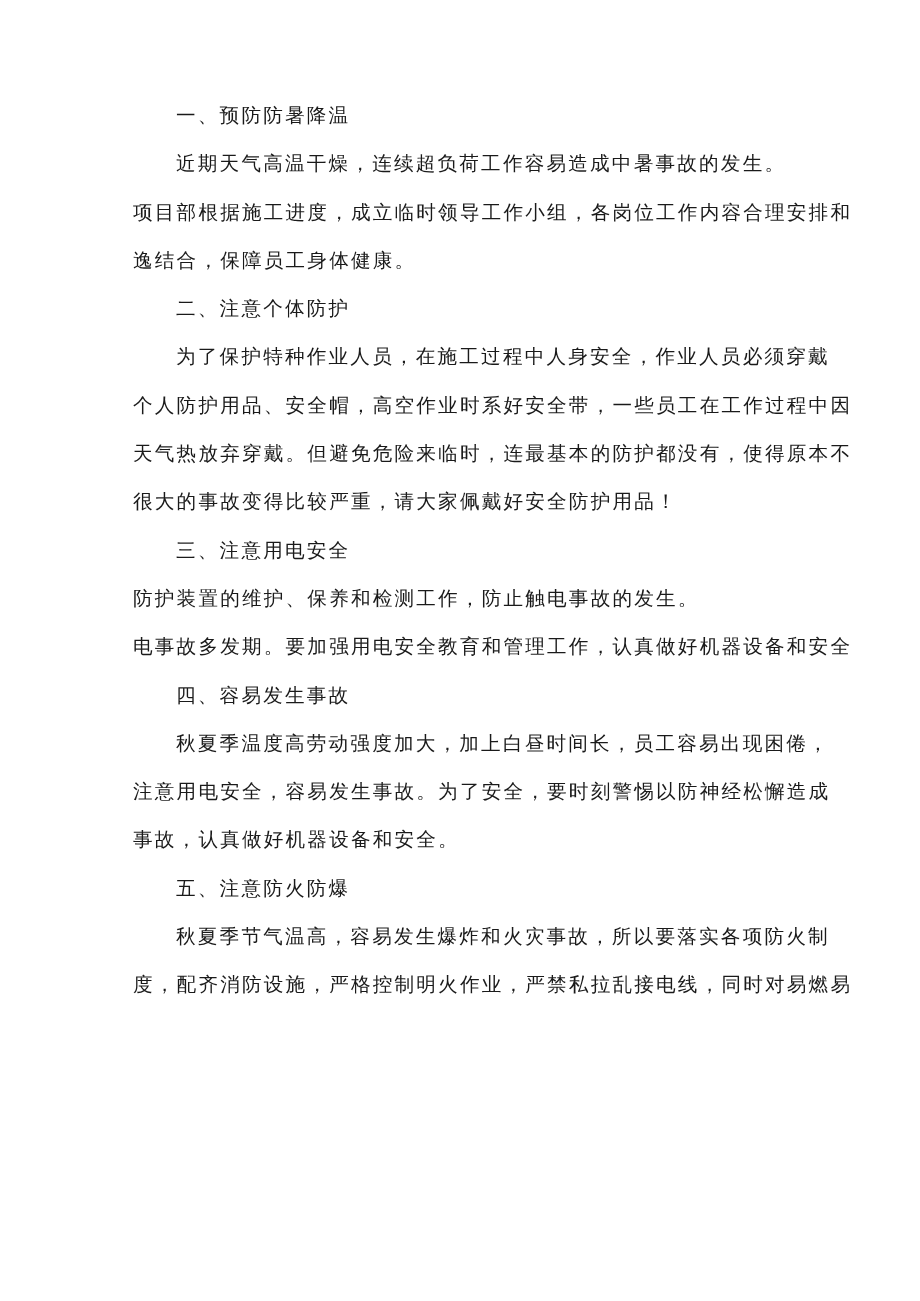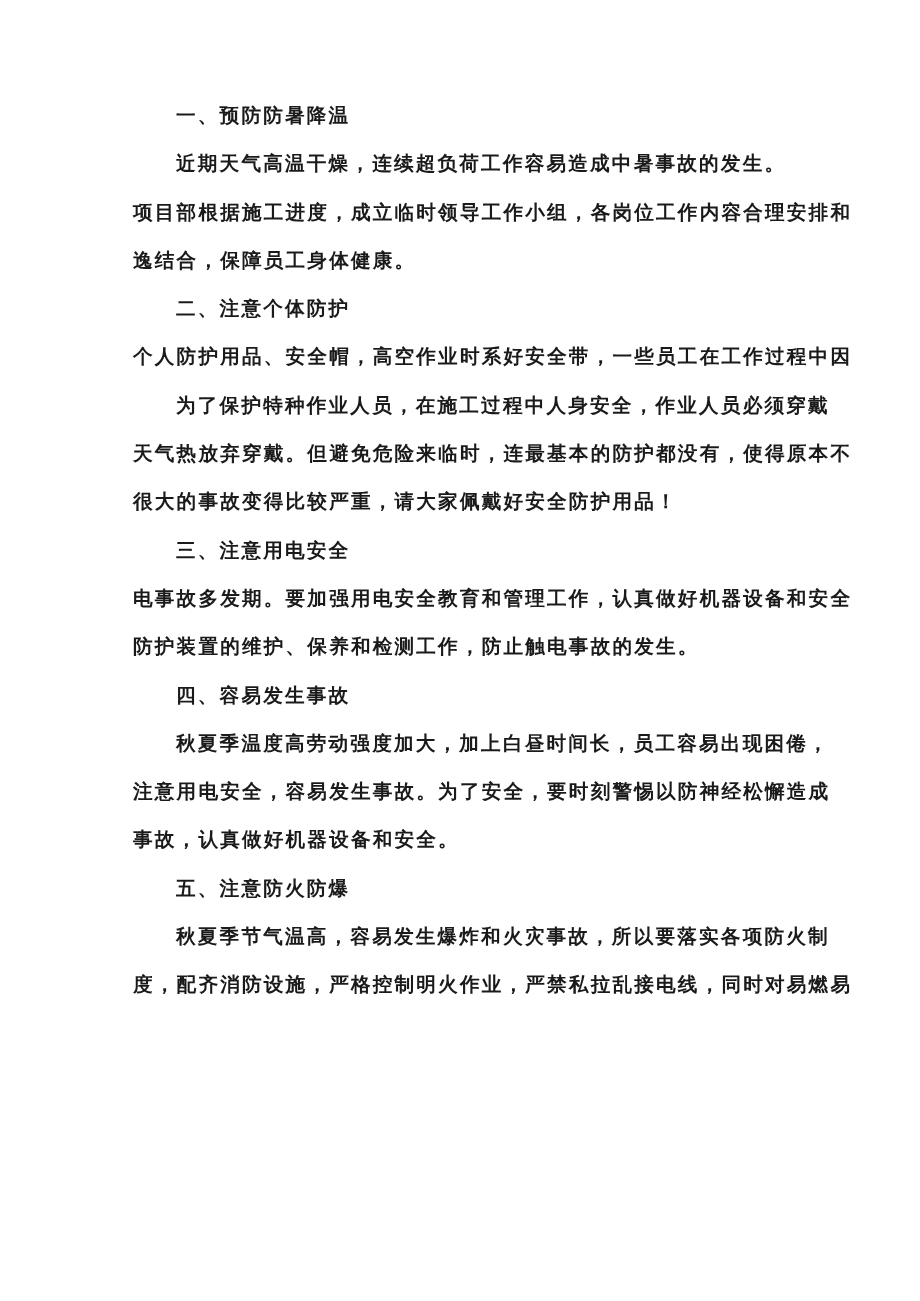--- a/index.html
+++ b/index.html
@@ -20,45 +20,44 @@
       left: 133px;
       top: 97px;
       width: 660px;
     }
     .line {
       height: 48.3px;
       line-height: 38px;
       font-size: 19.6px;
       white-space: nowrap;
       letter-spacing: 2.2px;
-      font-weight: bold;
     }
     .indent {
       padding-left: 43px;
     }
   </style>
 </head>
 <body>
 
 <div class="page">
 
   <div class="line indent">一、预防防暑降温</div>
   <div class="line indent">近期天气高温干燥，连续超负荷工作容易造成中暑事故的发生。</div>
   <div class="line">项目部根据施工进度，成立临时领导工作小组，各岗位工作内容合理安排和</div>
   <div class="line">逸结合，保障员工身体健康。</div>
 
   <div class="line indent">二、注意个体防护</div>
+  <div class="line indent">为了保护特种作业人员，在施工过程中人身安全，作业人员必须穿戴</div>
   <div class="line">个人防护用品、安全帽，高空作业时系好安全带，一些员工在工作过程中因</div>
-  <div class="line indent">为了保护特种作业人员，在施工过程中人身安全，作业人员必须穿戴</div>
   <div class="line">天气热放弃穿戴。但避免危险来临时，连最基本的防护都没有，使得原本不</div>
   <div class="line">很大的事故变得比较严重，请大家佩戴好安全防护用品！</div>
 
   <div class="line indent">三、注意用电安全</div>
+  <div class="line">防护装置的维护、保养和检测工作，防止触电事故的发生。</div>
   <div class="line">电事故多发期。要加强用电安全教育和管理工作，认真做好机器设备和安全</div>
-  <div class="line">防护装置的维护、保养和检测工作，防止触电事故的发生。</div>
 
   <div class="line indent">四、容易发生事故</div>
   <div class="line indent">秋夏季温度高劳动强度加大，加上白昼时间长，员工容易出现困倦，</div>
   <div class="line">注意用电安全，容易发生事故。为了安全，要时刻警惕以防神经松懈造成</div>
   <div class="line">事故，认真做好机器设备和安全。</div>
 
   <div class="line indent">五、注意防火防爆</div>
   <div class="line indent">秋夏季节气温高，容易发生爆炸和火灾事故，所以要落实各项防火制</div>
   <div class="line">度，配齐消防设施，严格控制明火作业，严禁私拉乱接电线，同时对易燃易</div>
 </div>

